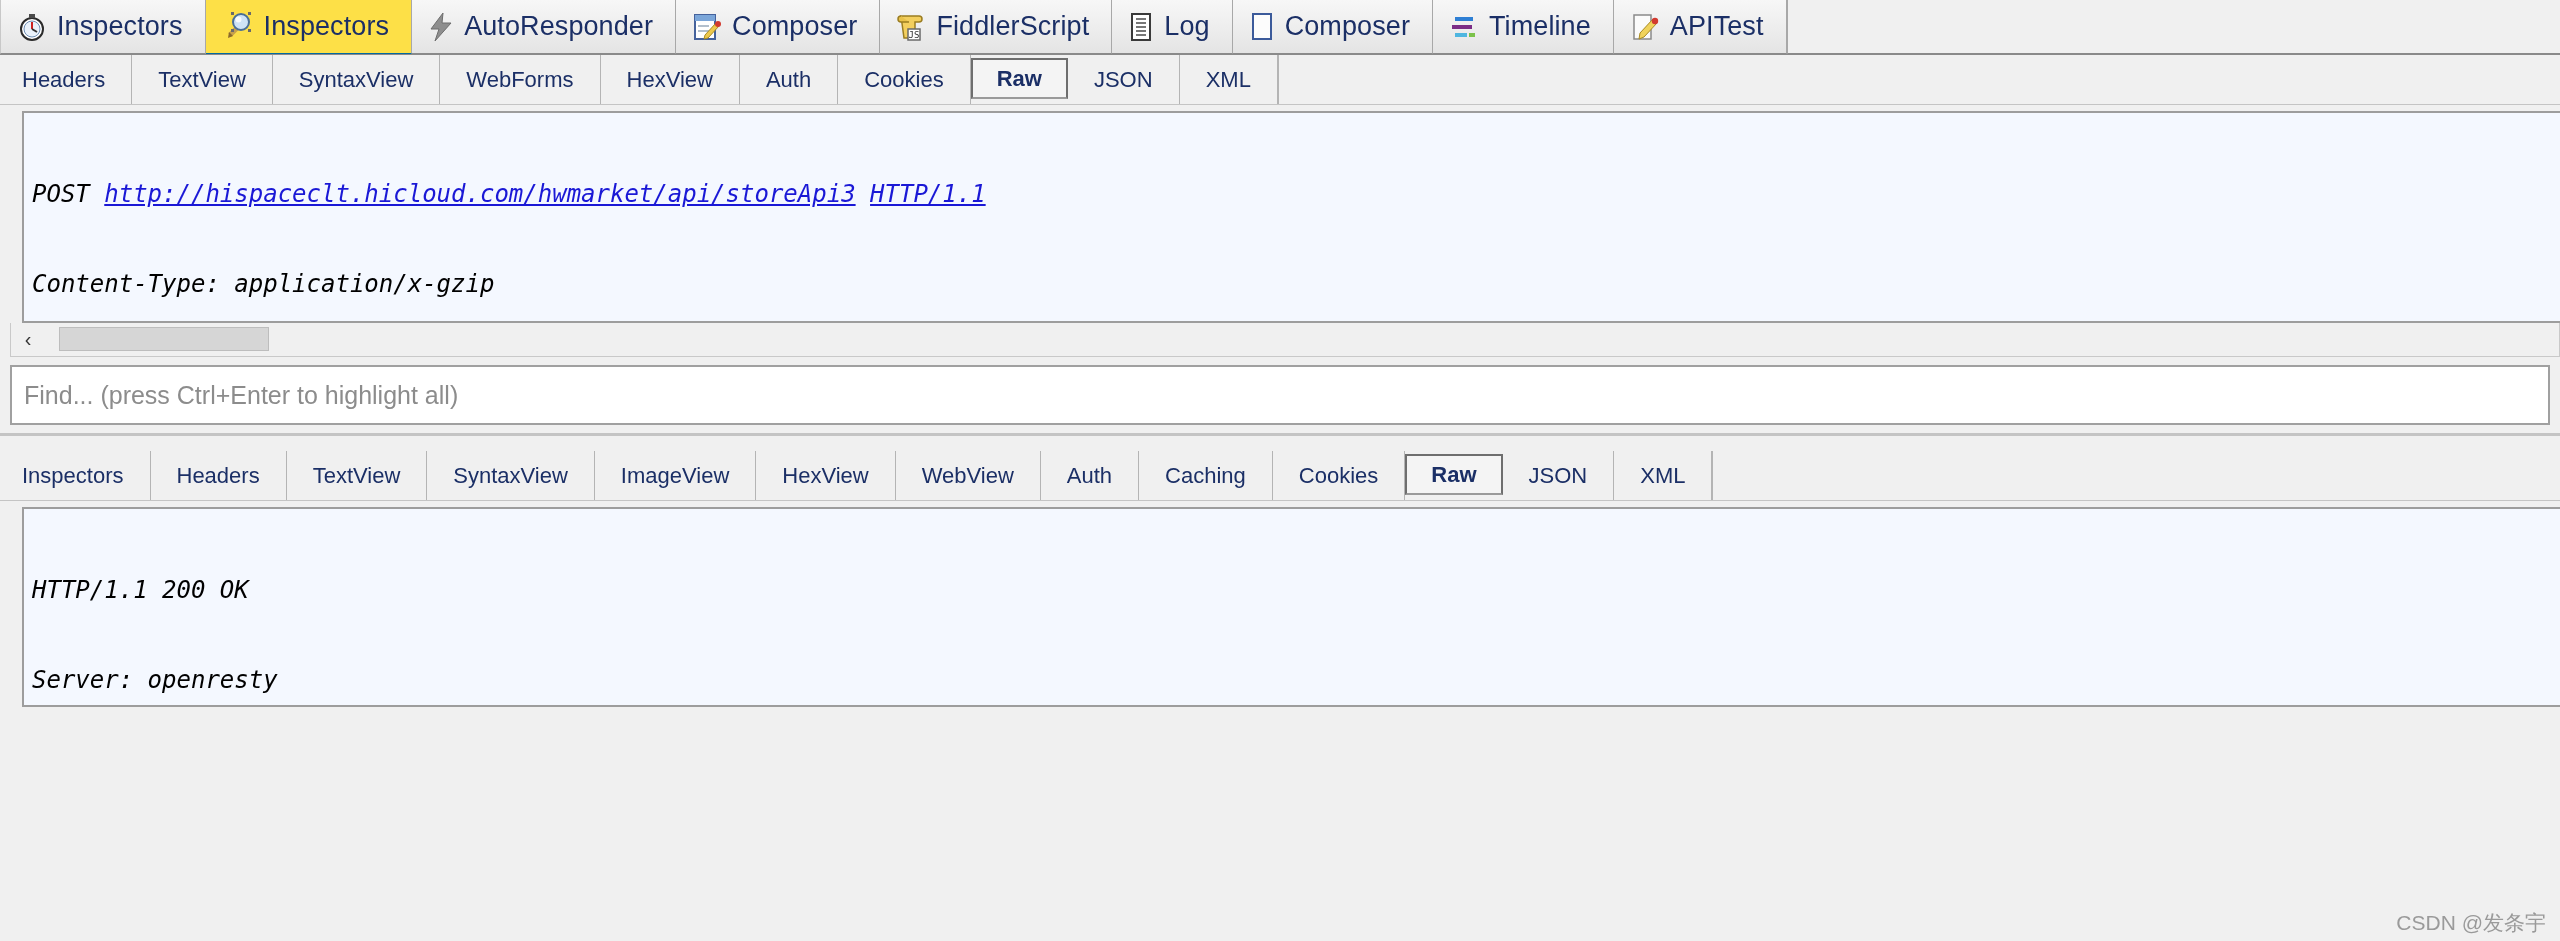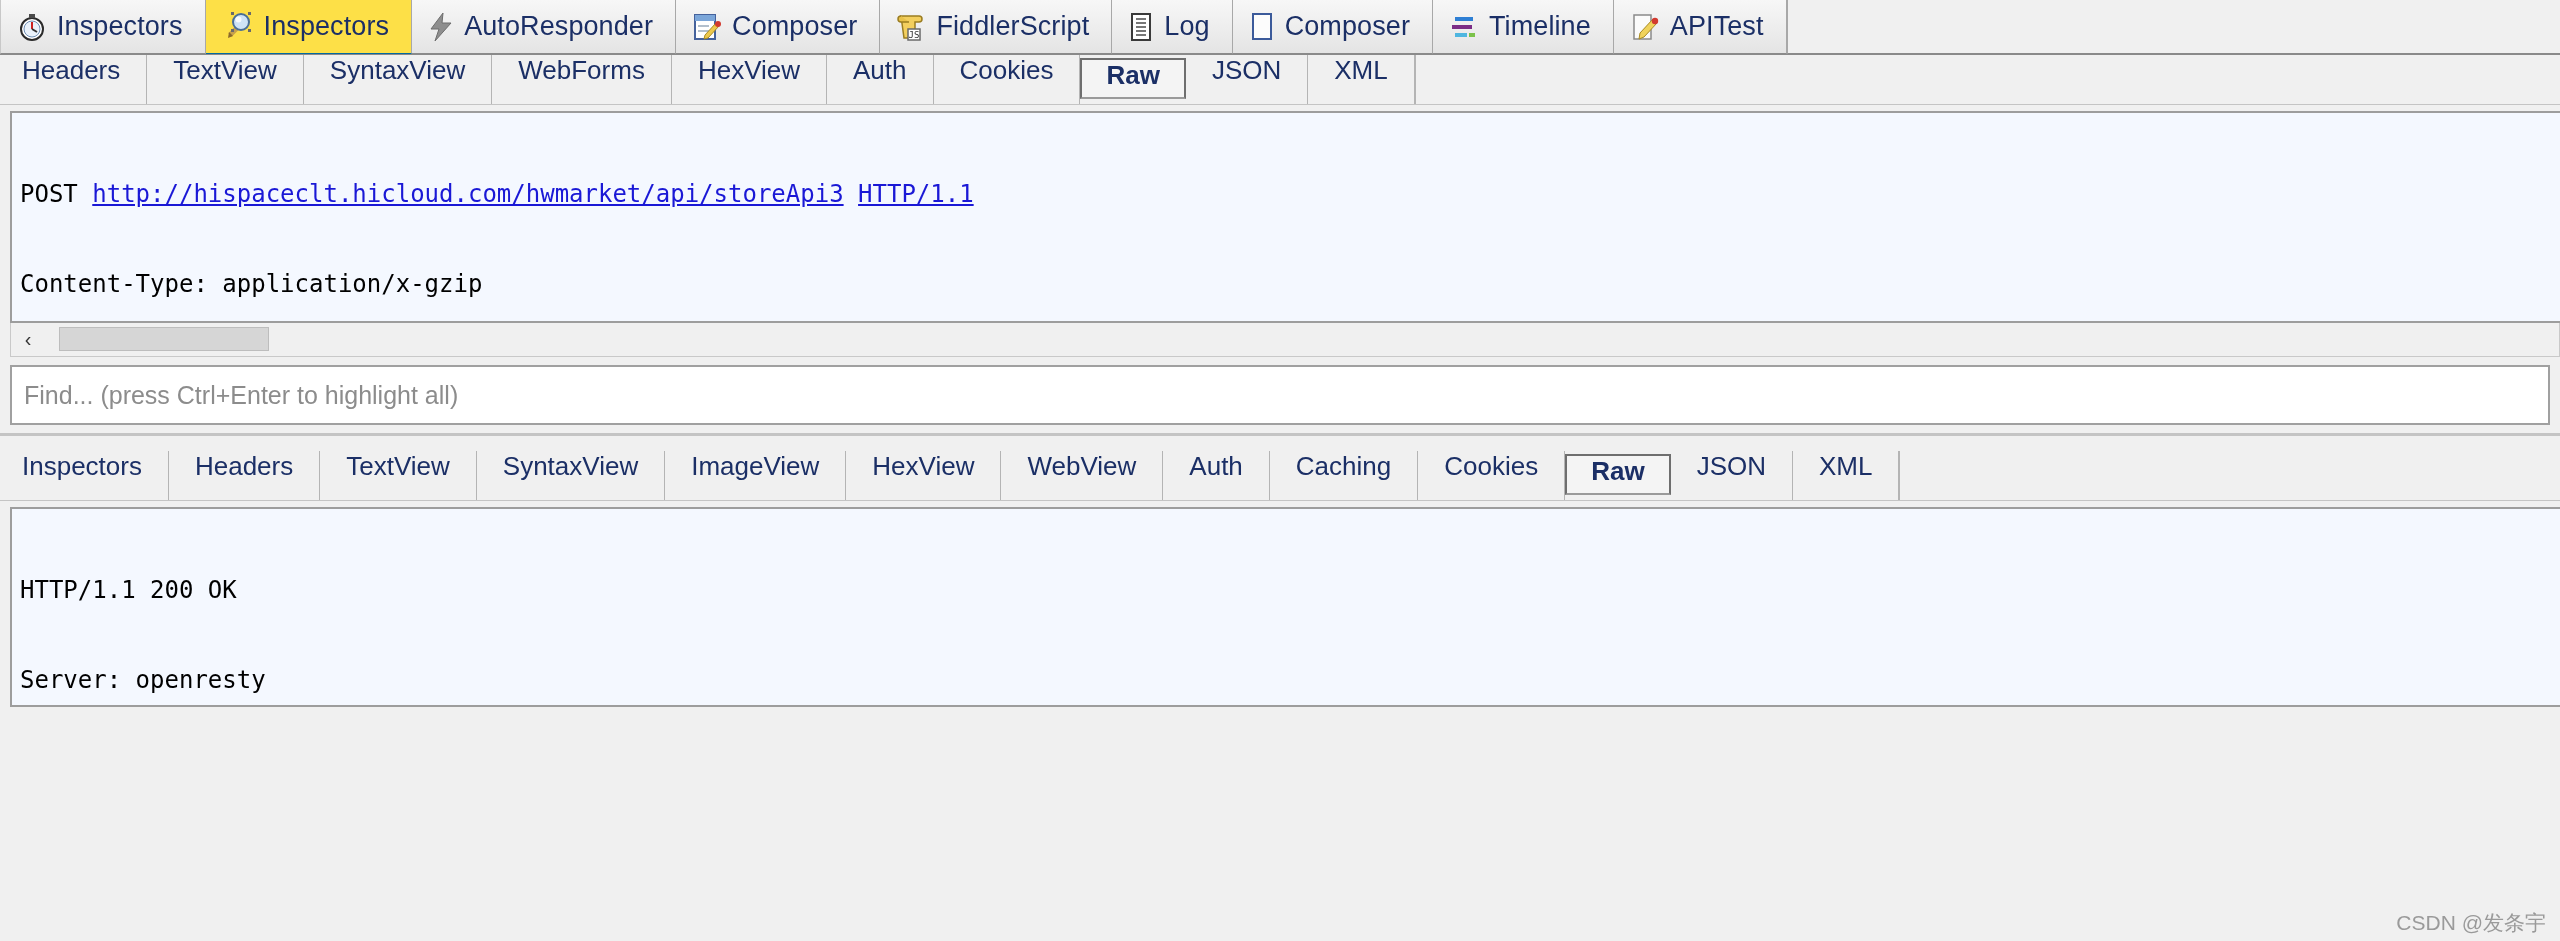--- a/index.html
+++ b/index.html
@@ -60,43 +60,43 @@
   
   .subtabstrip {
     height: 50px;
     background: #f0f0f0;
     display: flex;
     align-items: stretch;
     border-bottom: 1px solid #c4c4c4;
   }
   .subtab {
     display: flex;
-    align-items: flex-start;
+    align-items: center;
     justify-content: center;
     padding: 0 26px;
-    font-size: 26px;
+    font-size: 22px;
     color: #1b2f66;
     border-right: 1px solid #b4b4b4;
     background: #f0f0f0;
     cursor: default;
     white-space: nowrap;
   }
   .subtab:first-child { padding-left: 22px; }
   .subtab.selected {
     border: 2px solid #6e6e6e;
     border-bottom-color: #9a9a9a;
     margin: 3px 0 5px 0;
     background: #f4f4f4;
     padding: 0 24px;
     font-weight: bold;
   }
   .subtabstrip-filler { flex: 1; border-left: 1px solid #b4b4b4; }
 
   
-  .pane-wrap { padding: 6px 0 0 10px; }
+  .pane-wrap { padding: 6px 0 0 22px; font-style: italic; }
   .textpane {
     background: #f4f8ff;
     border: 2px solid #9d9d9d;
     border-right: none;
     font-family: "DejaVu Sans Mono", "Liberation Mono", monospace;
     font-size: 24px;
     line-height: 30px;
     color: #000000;
     padding: 6px 0 4px 8px;
     overflow: hidden;

